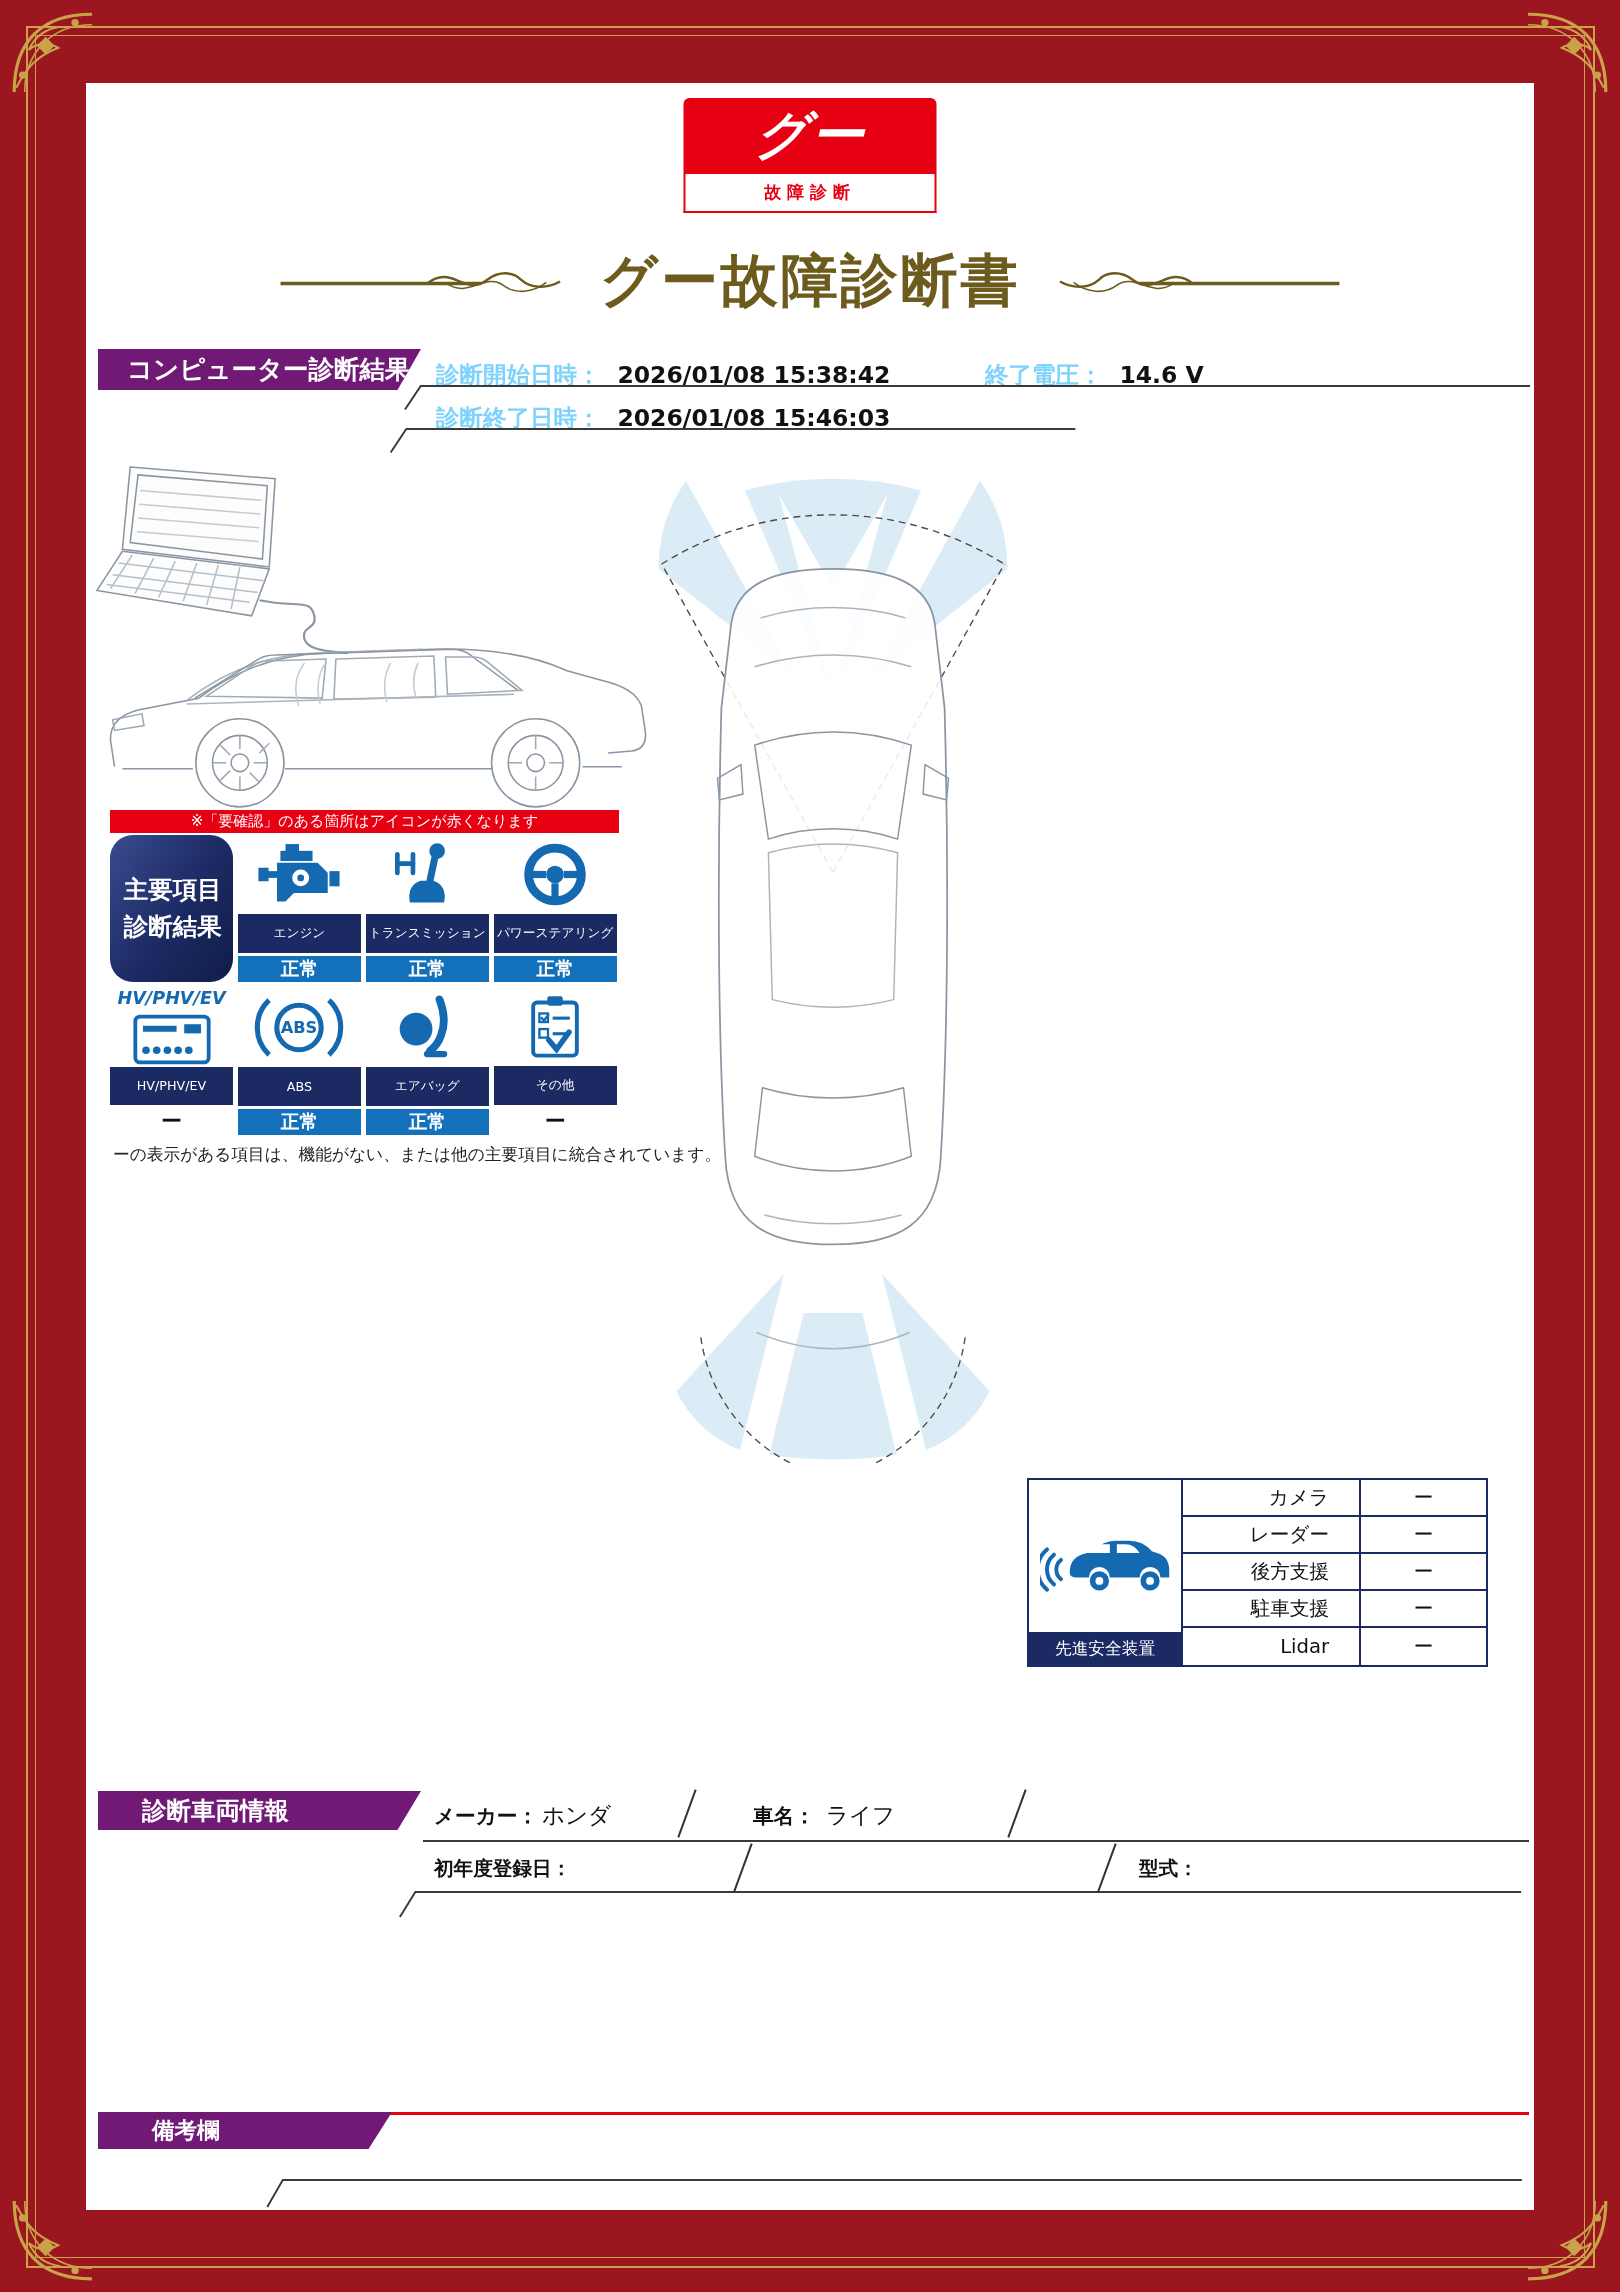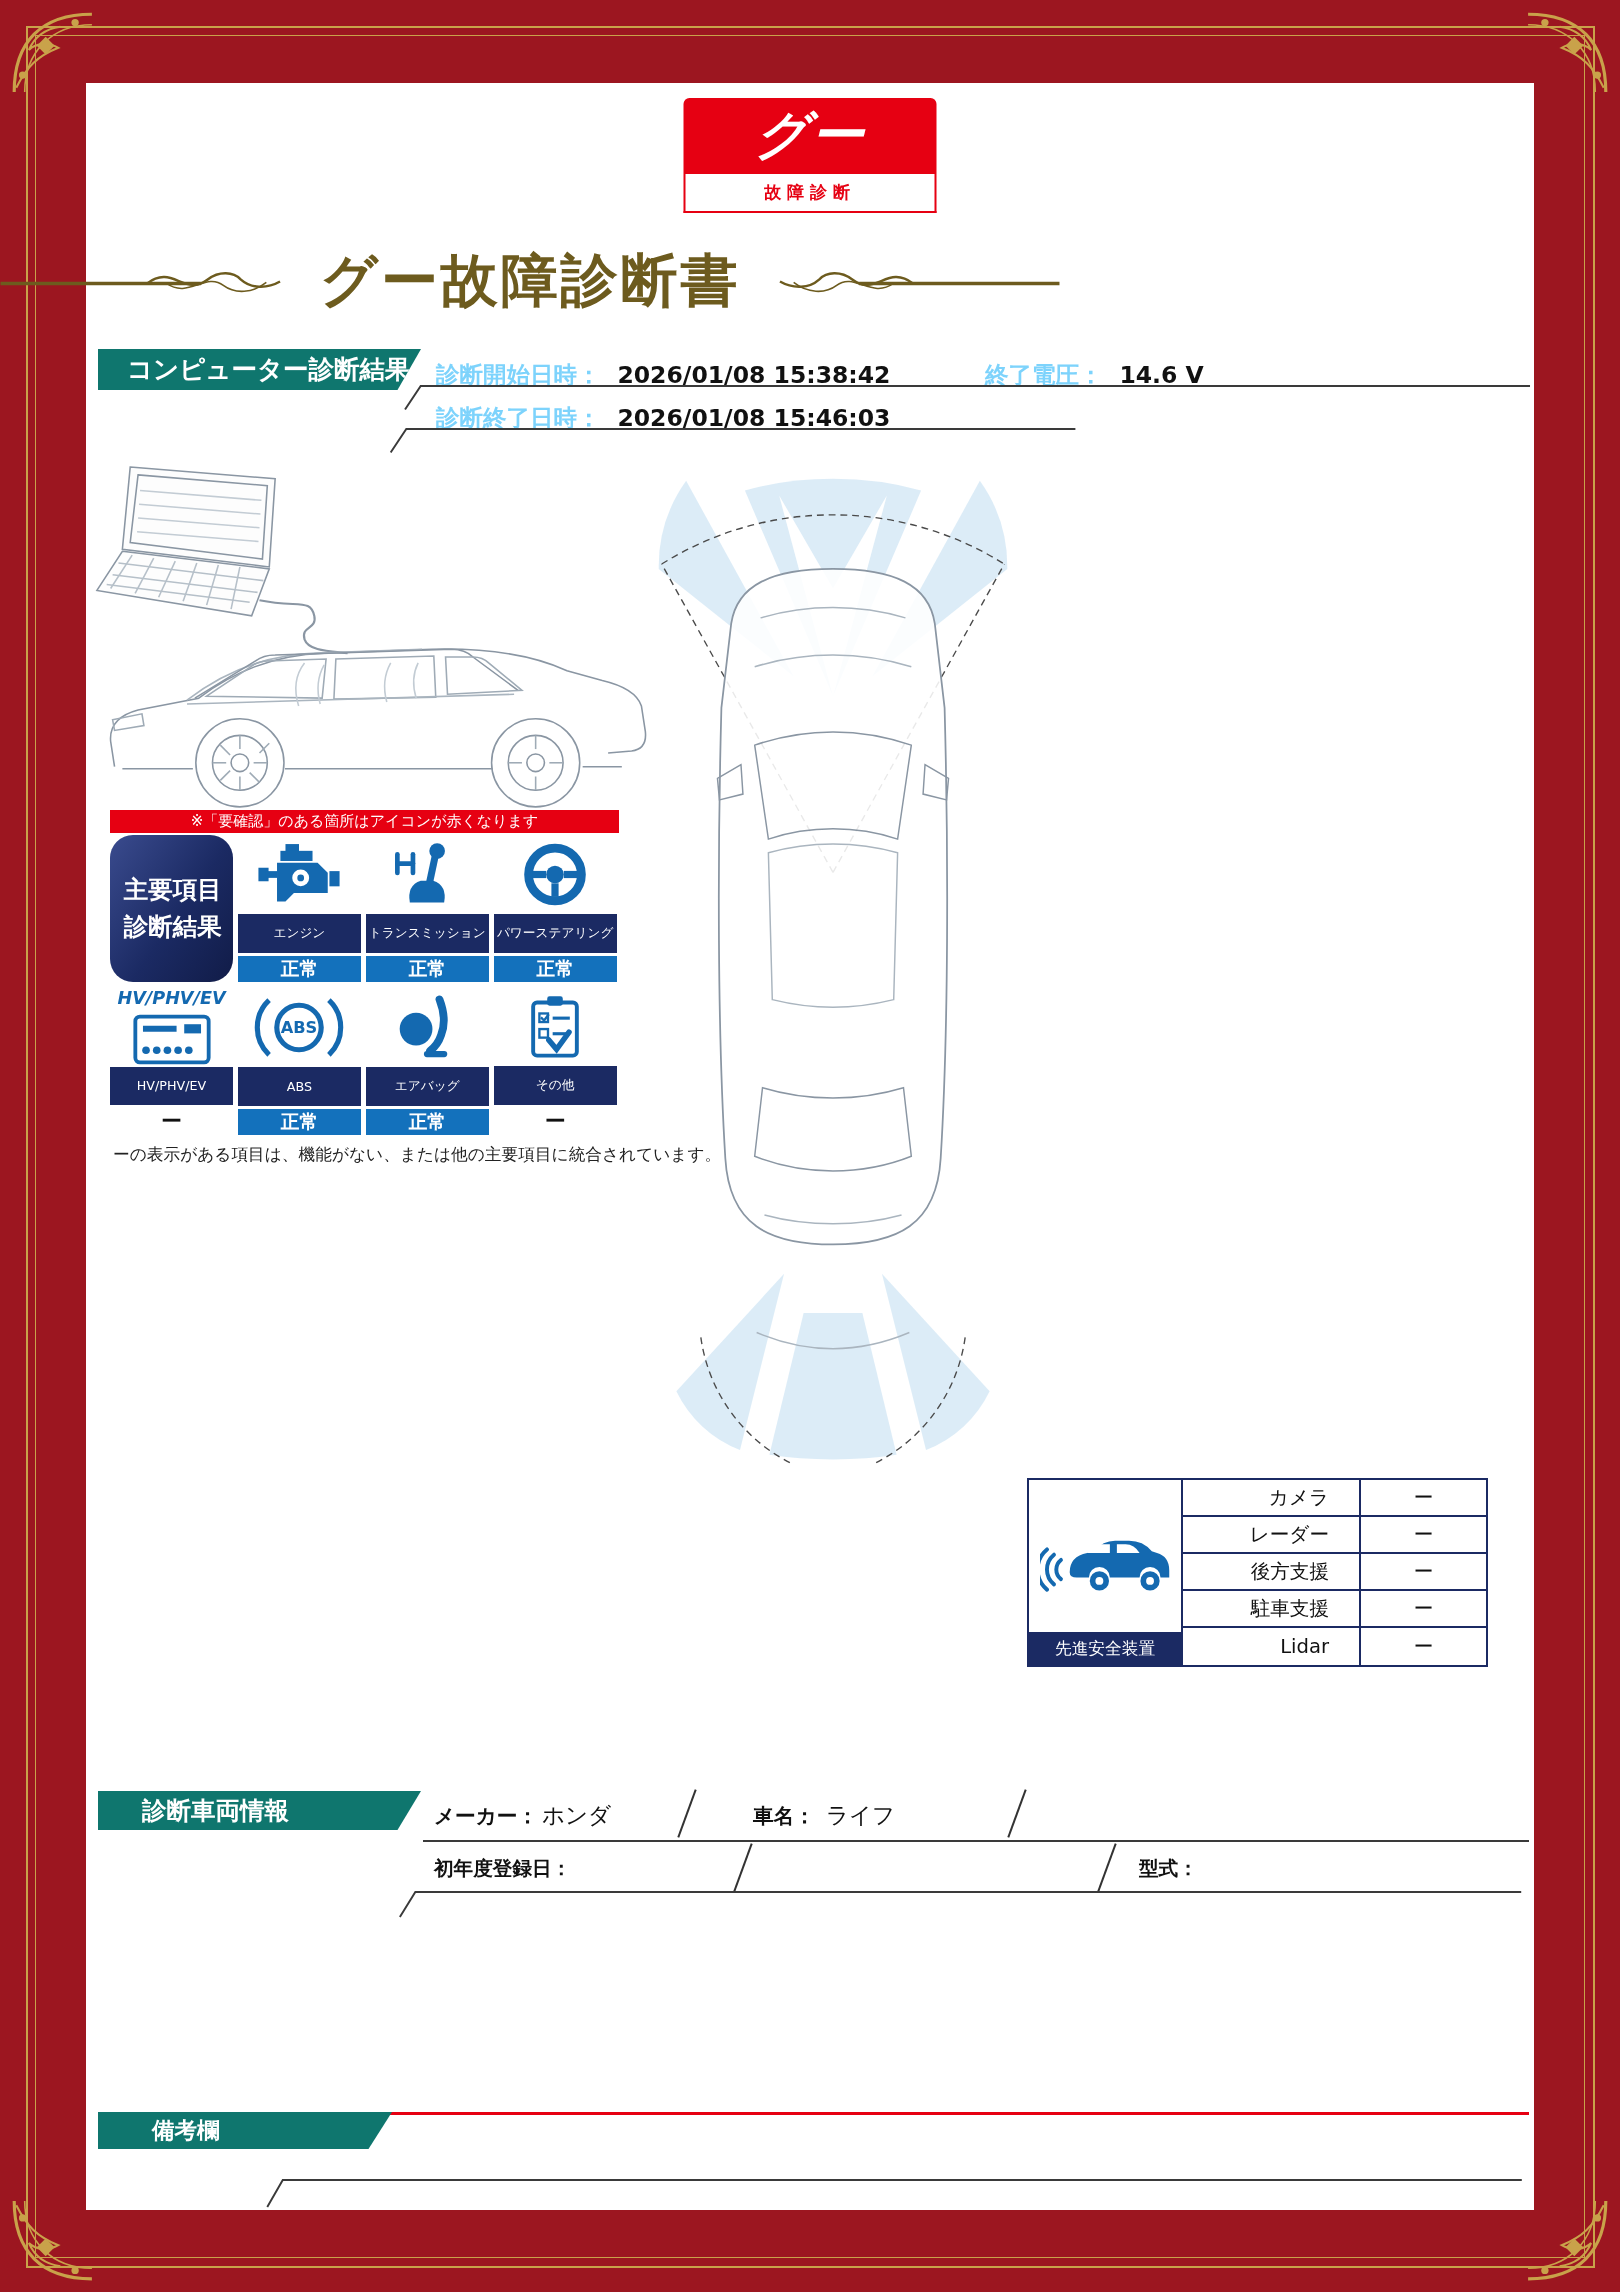--- a/index.html
+++ b/index.html
@@ -20,25 +20,25 @@
   .abs { position: absolute; }
 
   
   .logo { position: absolute; left: 50%; transform: translateX(-50%); top: 98px; width: 253px; }
   .logo-top { height: 76px; background: #e60012; border-radius: 5.9px 5.9px 0 0; display: flex; align-items: center; justify-content: center;
               color: #fff; font-size: 53px; font-weight: bold; font-style: italic; letter-spacing: 2px; }
   .logo-bottom { height: 39px; background: #fff; border: 2.9px solid #e60012; border-top: none; display: flex; align-items: center; justify-content: center;
                  color: #e60012; font-size: 17px; font-weight: bold; letter-spacing: 5.9px; }
 
   
-  .title-row { position: absolute; left: 0; top: 243px; width: 1620px; display: flex; align-items: center; justify-content: flex-start; gap: 15.7px; }
+  .title-row { position: absolute; left: 0; top: 243px; width: 1620px; display: flex; align-items: center; justify-content: center; gap: 15.7px; }
   .title-text { font-size: 57px; font-weight: bold; color: #6d5b1e; letter-spacing: 2.9px; white-space: nowrap; }
 
   
-  .banner { background: #0f766e; color: #fff; font-weight: bold; display: flex; align-items: center;
+  .banner { background: #701a75; color: #fff; font-weight: bold; display: flex; align-items: center;
             clip-path: polygon(0 0, 100% 0, calc(100% - 23.5px) 100%, 0 100%); }
 
   .diag-label { font-weight: bold; font-size: 23.5px; color: #7dd3fc; }
   .diag-value { font-size: 23.5px; color: #111; margin-left: 11.8px; font-weight: bold; }
 
   .hline { position: absolute; height: 2px; background: #3a3a3a; }
   .slash { position: absolute; width: 2px; height: 51px; background: #333; transform: rotate(20deg); }
 
   
   .notice { position: absolute; left: 110px; top: 810px; width: 509px; height: 22.5px; background: #e60012;

